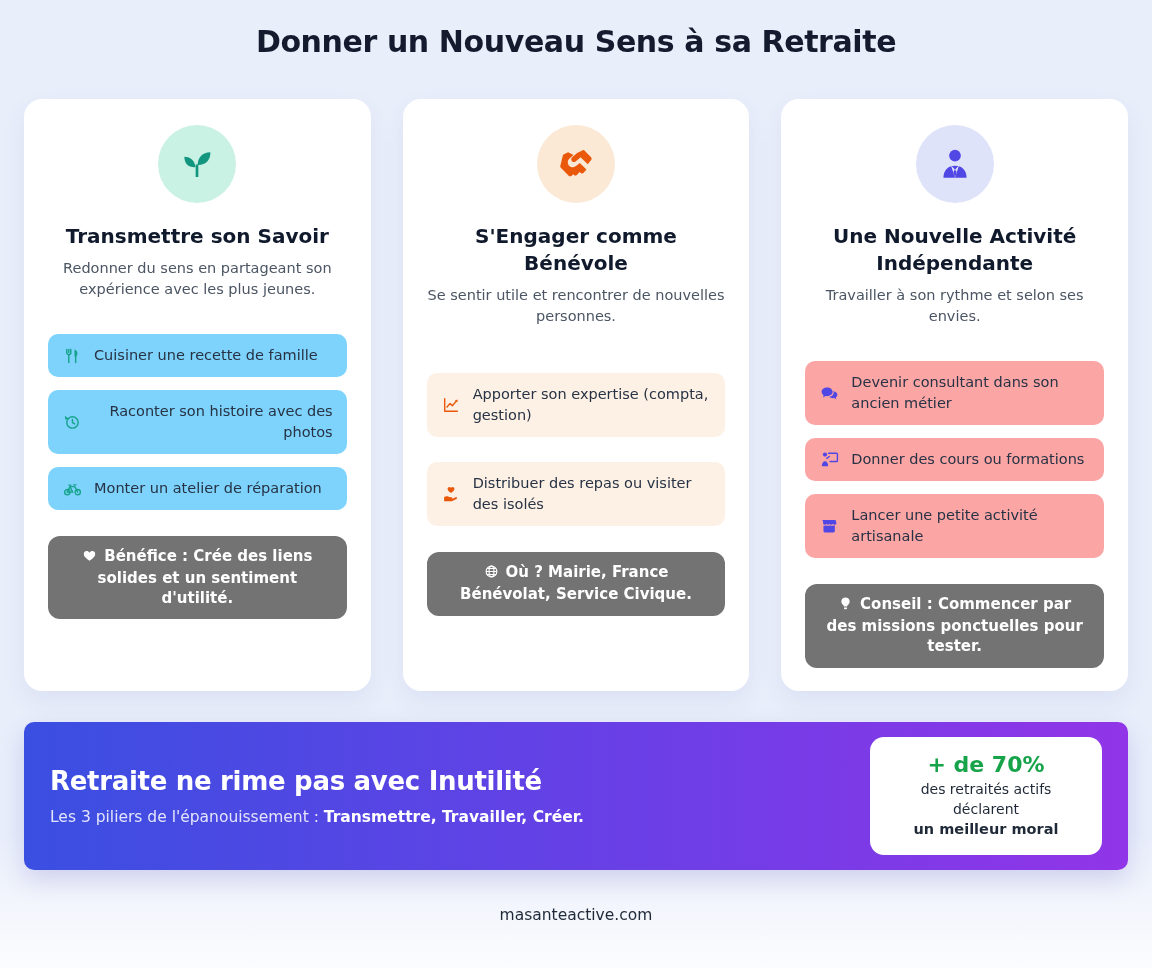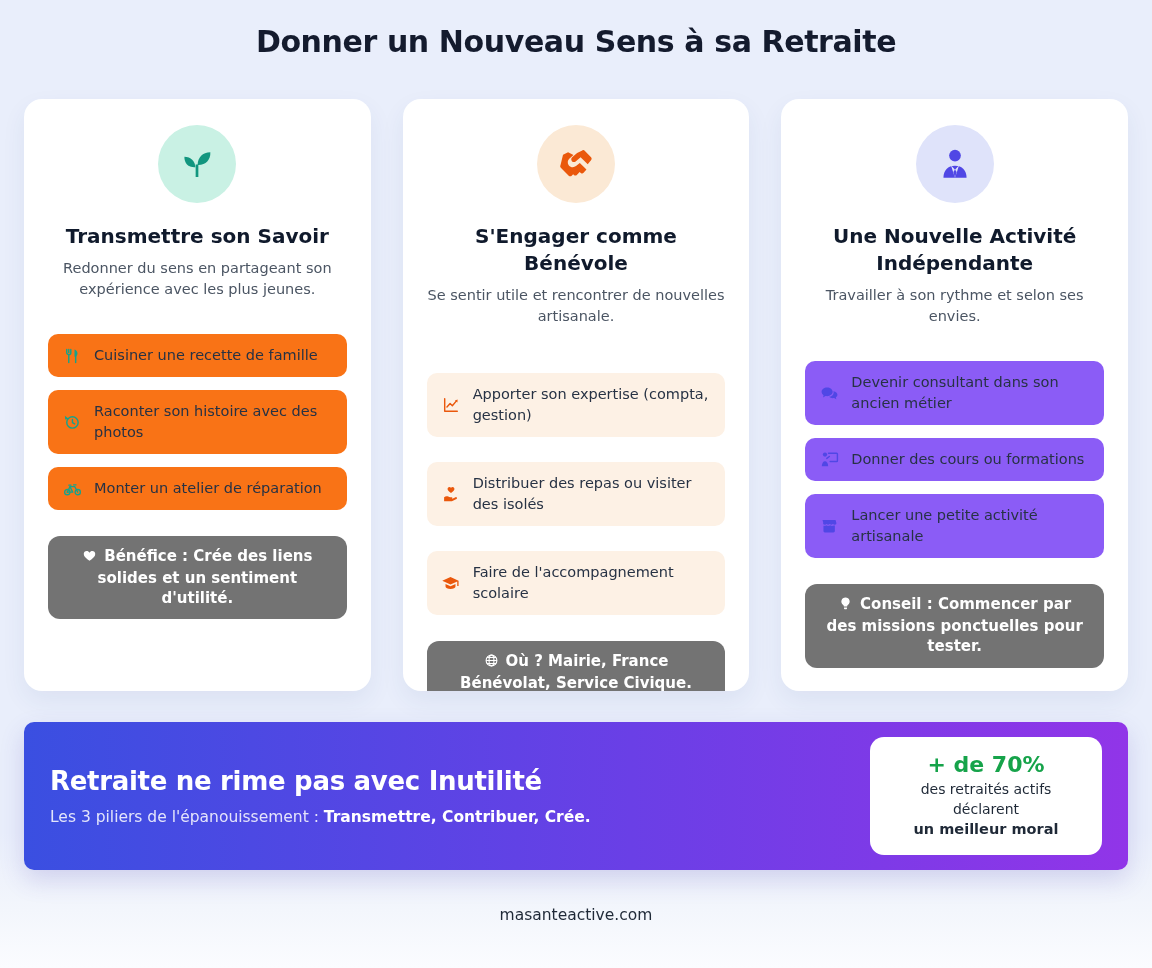--- a/index.html
+++ b/index.html
@@ -47,27 +47,27 @@
   .item .ic { flex:0 0 auto; width:20px; display:flex; justify-content:center; }
   .callout {
     margin-top:26px; background:#737373; color:#ffffff;
     border-radius:12px; padding:11px 18px;
     font-size:15px; font-weight:700; line-height:1.32; text-align:center;
   }
   .callout .cic { display:inline-block; vertical-align:-2px; margin-right:7px; }
 
   
   .card-teal   .icon-circle { background:#c9f1e4; color:#12967f; }
-  .card-teal   .item        { background:#f97316; }
+  .card-teal   .item        { background:#7dd3fc;text-align:right; }
   .card-teal   .ic          { color:#16a28b; }
   .card-orange .icon-circle { background:#fbe9d5; color:#ea580c; }
   .card-orange .item        { background:#fdf1e5;margin-top:12px; }
   .card-orange .ic          { color:#ea580c; }
   .card-indigo .icon-circle { background:#dfe3fa; color:#5047e5; }
-  .card-indigo .item        { background:#8b5cf6; }
+  .card-indigo .item        { background:#fca5a5; }
   .card-indigo .ic          { color:#5047e5; }
 
   .banner {
     margin:31px 24px 0; height:148px; border-radius:10px;
     background:linear-gradient(90deg,#3a4fe1 0%,#6a3fe6 55%,#9135e8 100%);
     display:flex; align-items:center; justify-content:space-between;
     padding:8px 26px; color:#ffffff;
     box-shadow:0 10px 24px rgba(70,60,180,0.18);
   }
   .banner-title { margin:0; font-size:26px; font-weight:700; letter-spacing:-0.3px; }
@@ -151,49 +151,40 @@
     </section>
 
     <section class="card card-orange">
       <div class="icon-circle">
         <svg width="38" height="38" viewBox="0 0 24 24" fill="currentColor">
           <path d="M12.7 5.1 16 3.4c.5-.3 1.1-.2 1.5.2l4 4.1c.5.5.5 1.2.1 1.7l-2.2 2.7-4.5-4.3-3.1 2.6c-.7.6-1.8.5-2.4-.2-.6-.7-.5-1.8.2-2.4z"></path>
           <path d="M3.8 6.1 7 4.5l3.4 1.8-2.5 2.2c-1.3 1.1-1.5 3.1-.4 4.4 1.1 1.3 3.1 1.5 4.5.4l2.4-2 4.2 4.1-1.8 2.2c-.4.5-1.1.6-1.6.2l-.9-.7-1.8 1.8c-.5.5-1.3.5-1.8 0l-.5-.5-.9 1c-.5.5-1.4.5-1.9 0l-5-5.1c-.4-.4-.5-1-.2-1.5z"></path>
         </svg>
       </div>
       <h2 class="card-title">S'Engager comme Bénévole</h2>
-      <p class="card-desc">Se sentir utile et rencontrer de nouvelles artisanale.</p>
+      <p class="card-desc">Se sentir utile et rencontrer de nouvelles personnes.</p>
       <ul class="items">
         <li class="item">
           <span class="ic">
             <svg width="18" height="18" viewBox="0 0 24 24" fill="none" stroke="currentColor" stroke-width="1.9" stroke-linecap="round" stroke-linejoin="round">
               <path d="M3.6 3.6v16.8h16.8"></path>
               <path d="M6.6 14.6l4.2-4.6 3 2.9 5.2-6.1"></path>
               <path d="M20.8 4.6l-.2 4-3.4-2.5z" fill="currentColor" stroke="none"></path>
             </svg>
           </span>
           <span class="item-text">Apporter son expertise (compta, gestion)</span>
         </li>
         <li class="item">
           <span class="ic">
             <svg width="18" height="18" viewBox="0 0 24 24" fill="currentColor">
               <path d="M12 10.6C9.6 8.9 7.4 7.4 7.4 5.4c0-1.5 1.2-2.6 2.6-2.6 1 0 1.7.5 2 1.2.3-.7 1-1.2 2-1.2 1.4 0 2.6 1.1 2.6 2.6 0 2-2.2 3.5-4.6 5.2z"></path>
               <path d="M2.8 16.2c1.9-1.5 3.9-1.7 5.5-.8.9.5 1.9.8 2.9.8h1.7c.6 0 1 .4 1 1s-.4 1-1 1h-2.6 3.5l4.3-2c.7-.3 1.5 0 1.8.7.3.6.1 1.4-.6 1.7l-5.4 2.8c-.5.3-1.1.4-1.7.4H2.8z"></path>
             </svg>
           </span>
           <span class="item-text">Distribuer des repas ou visiter des isolés</span>
-        </li>
-        <li class="item">
-          <span class="ic">
-            <svg width="19" height="19" viewBox="0 0 24 24" fill="currentColor">
-              <path d="M12 3.8 1.6 8.6 12 13.4l8.5-3.9v5.8h1.7V8.6z"></path>
-              <path d="M5.7 12.7v3.2c0 1.7 2.8 3.1 6.3 3.1s6.3-1.4 6.3-3.1v-3.2L12 15.6z"></path>
-            </svg>
-          </span>
-          <span class="item-text">Faire de l'accompagnement scolaire</span>
         </li>
       </ul>
       <div class="callout">
         <span class="cic">
           <svg width="15" height="15" viewBox="0 0 24 24" fill="none" stroke="currentColor" stroke-width="1.8">
             <circle cx="12" cy="12" r="8.6"></circle>
             <ellipse cx="12" cy="12" rx="3.9" ry="8.6"></ellipse>
             <path d="M3.4 12h17.2"></path>
               <path d="M4.6 7.2h14.8"></path>
               <path d="M4.6 16.8h14.8"></path>
@@ -251,21 +242,21 @@
             <path d="M9.6 18.2h4.8v1.2c0 .9-.7 1.6-1.6 1.6h-1.6c-.9 0-1.6-.7-1.6-1.6z"></path>
           </svg>
         </span><span>Conseil : Commencer par des missions ponctuelles pour tester.</span>
       </div>
     </section>
   </div>
 
   <section class="banner">
     <div class="banner-left">
       <h2 class="banner-title">Retraite ne rime pas avec Inutilité</h2>
-      <p class="banner-sub"><span>Les 3 piliers de l'épanouissement : </span><b>Transmettre, Contribuer, Crée.</b></p>
+      <p class="banner-sub"><span>Les 3 piliers de l'épanouissement : </span><b>Transmettre, Travailler, Créer.</b></p>
     </div>
     <div class="stat">
       <div class="stat-value" style="color:#16a34a;">+ de 70%</div>
       <div class="stat-line">des retraités actifs déclarent</div>
       <div class="stat-line bold">un meilleur moral</div>
     </div>
   </section>
 
   <footer>
     <span>masanteactive.com</span>

